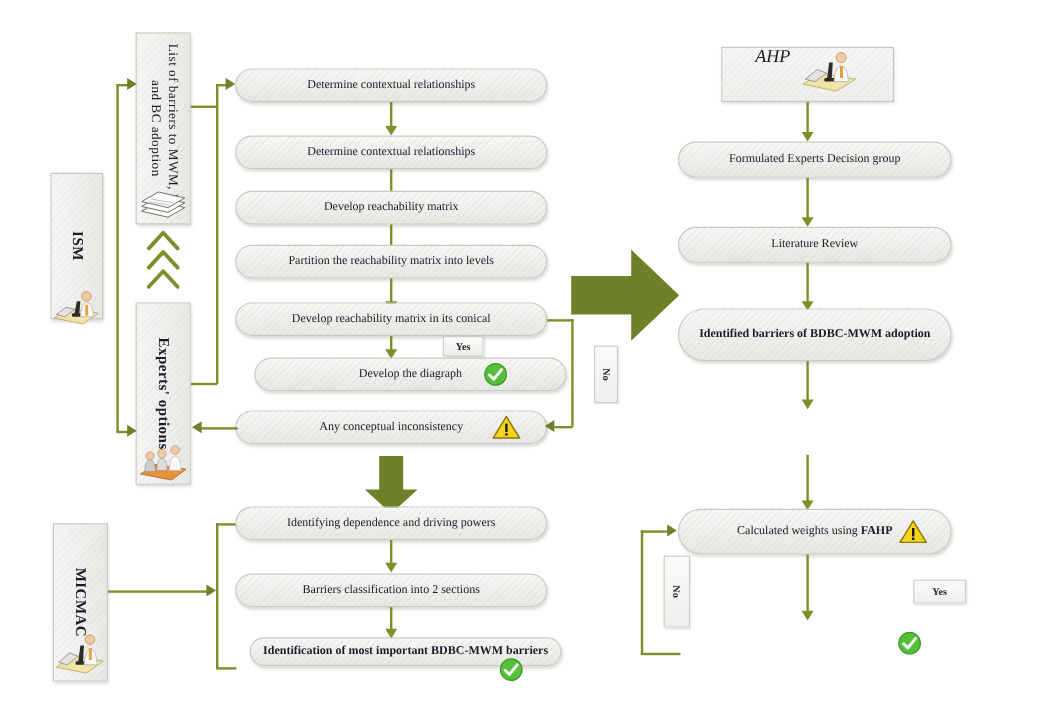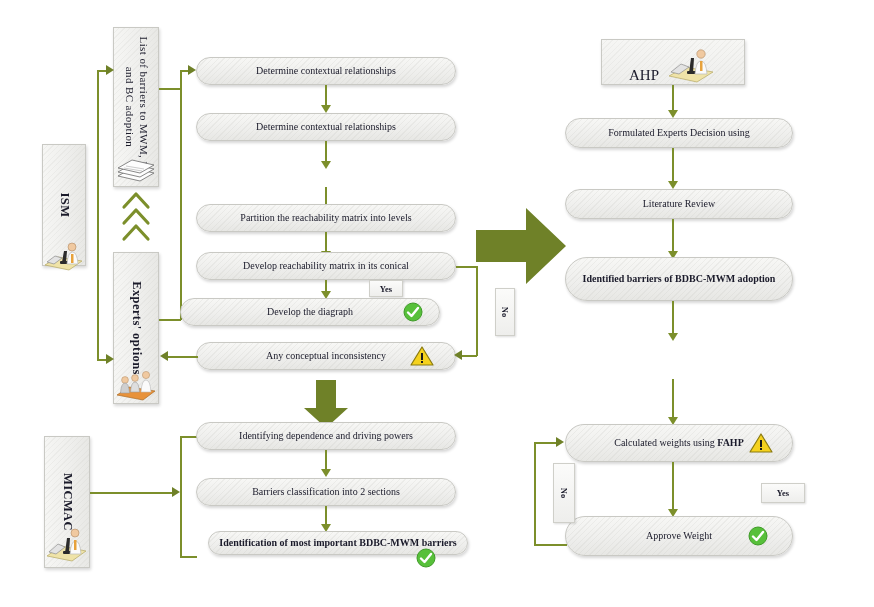--- a/index.html
+++ b/index.html
@@ -58,21 +58,21 @@
   }
 
   
   .rectbox{
     position:absolute;box-sizing:border-box;
     border:1px solid #c9c9c4;
     background:
       repeating-linear-gradient(135deg, rgba(255,255,255,0) 0 3px, rgba(200,200,195,0.18) 3px 4px),
       linear-gradient(180deg,#f6f6f4 0%,#eeeeec 100%);
     box-shadow:1px 2px 3px rgba(0,0,0,0.16);
-    display:flex;align-items:flex-end;justify-content:center;
+    display:flex;align-items:flex-start;justify-content:center;font-style:italic;
   }
 
   
   .tag{
     position:absolute;box-sizing:border-box;
     border:1px solid #cfcfc9;
     background:linear-gradient(180deg,#fbfbfa,#eeeeec);
     box-shadow:1px 1px 2px rgba(0,0,0,0.14);
     display:flex;align-items:center;justify-content:center;
     font-family:"Liberation Serif", serif;
@@ -194,40 +194,43 @@
   </div>
   <div class="ln v" style="left:325px;top:85px;height:25px;"></div>
   <div class="arrowhead ah-down" style="left:321px;top:105px;"></div>
 
   <div class="pill" style="left:196px;top:113px;width:260px;height:28px;">
     <span>Determine contextual relationships</span>
   </div>
   <div class="ln v" style="left:325px;top:141px;height:25px;"></div>
   <div class="arrowhead ah-down" style="left:321px;top:161px;"></div>
 
+  <div class="pill" style="left:196px;top:159px;width:260px;height:28px;">
+    <span>Develop reachability matrix</span>
+  </div>
   <div class="ln v" style="left:325px;top:187px;height:24px;"></div>
   <div class="arrowhead ah-down" style="left:321px;top:206px;"></div>
 
   <div class="pill" style="left:196px;top:204px;width:260px;height:28px;">
     <span>Partition the reachability matrix into levels</span>
   </div>
   <div class="ln v" style="left:325px;top:232px;height:24px;"></div>
   <div class="arrowhead ah-down" style="left:321px;top:251px;"></div>
 
   <div class="pill" style="left:196px;top:252px;width:260px;height:28px;">
     <span>Develop reachability matrix in its conical</span>
   </div>
   <div class="ln v" style="left:325px;top:280px;height:16px;"></div>
   <div class="arrowhead ah-down" style="left:321px;top:291px;"></div>
 
   <div class="tag" style="left:337px;top:280px;width:34px;height:17px;">
     <span>Yes</span>
   </div>
 
-  <div class="pill" style="left:180px;top:298px;width:260px;height:28px;">
+  <div class="pill" style="left:212px;top:298px;width:260px;height:28px;">
     <span>Develop the diagraph</span>
   </div>
   <div class="sicon" style="left:403px;top:302px;width:20px;height:20px;">
     <svg width="20" height="20" viewBox="0 0 20 20">
       <circle cx="10" cy="10" r="9" fill="#57c03a" stroke="#3f9a28" stroke-width="1"></circle>
       <polyline points="5,10.5 8.5,14 15,6" fill="none" stroke="#ffffff" stroke-width="2.4" stroke-linecap="round" stroke-linejoin="round"></polyline>
     </svg>
   </div>
 
   <div class="pill" style="left:196px;top:342px;width:260px;height:28px;">
@@ -318,21 +321,21 @@
         <circle cx="36" cy="8" r="4.2" fill="#f0c9a0" stroke="#b08a63" stroke-width="0.6"></circle>
         <path d="M30 28 q1-13 6-13 q5 0 6 13 z" fill="#fbfbfb" stroke="#b9b9b9" stroke-width="0.7"></path>
         <rect x="35" y="15" width="2.5" height="10" fill="#e7a23c"></rect>
       </svg>
     </span>
   </div>
   <div class="ln v" style="left:672px;top:85px;height:30px;"></div>
   <div class="arrowhead ah-down" style="left:668px;top:110px;"></div>
 
   <div class="pill" style="left:565px;top:118px;width:228px;height:30px;">
-    <span>Formulated Experts Decision using</span>
+    <span>Formulated Experts Decision group</span>
   </div>
   <div class="ln v" style="left:672px;top:148px;height:38px;"></div>
   <div class="arrowhead ah-down" style="left:668px;top:181px;"></div>
 
   <div class="pill" style="left:565px;top:189px;width:228px;height:30px;">
     <span>Literature Review</span>
   </div>
   <div class="ln v" style="left:672px;top:219px;height:37px;"></div>
   <div class="arrowhead ah-down" style="left:668px;top:251px;"></div>
 
@@ -353,23 +356,20 @@
   <div class="sicon" style="left:749px;top:432px;width:24px;height:22px;">
     <svg width="24" height="22" viewBox="0 0 24 22">
       <polygon points="12,2 23,20 1,20" fill="#f5d21e" stroke="#8a7a10" stroke-width="1.2" stroke-linejoin="round"></polygon>
       <rect x="11" y="8" width="2" height="7" fill="#1a1a1a"></rect>
       <rect x="11" y="16" width="2" height="2" fill="#1a1a1a"></rect>
     </svg>
   </div>
   <div class="ln v" style="left:672px;top:462px;height:52px;"></div>
   <div class="arrowhead ah-down" style="left:668px;top:509px;"></div>
 
-  <div class="pill" style="left:565px;top:516px;width:228px;height:40px;">
-    <span>Approve Weight</span>
-  </div>
   <div class="sicon" style="left:748px;top:526px;width:20px;height:20px;">
     <svg width="20" height="20" viewBox="0 0 20 20">
       <circle cx="10" cy="10" r="9" fill="#57c03a" stroke="#3f9a28" stroke-width="1"></circle>
       <polyline points="5,10.5 8.5,14 15,6" fill="none" stroke="#ffffff" stroke-width="2.4" stroke-linecap="round" stroke-linejoin="round"></polyline>
     </svg>
   </div>
 
   <div class="tag" style="left:729px;top:483px;width:44px;height:20px;">
     <span>Yes</span>
   </div>

